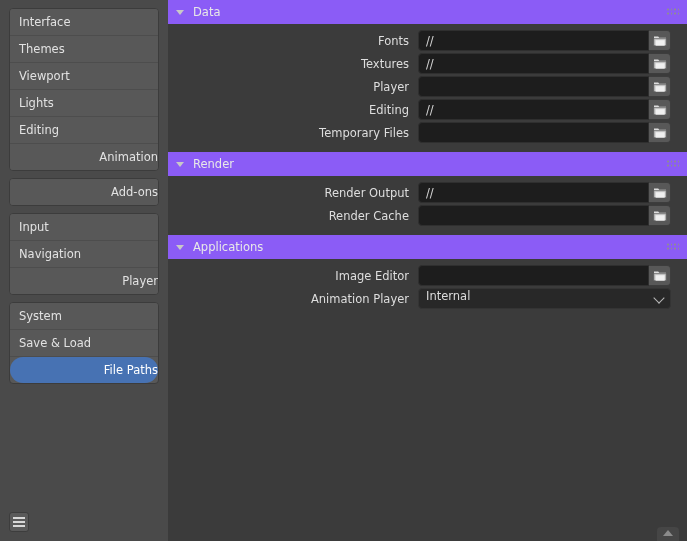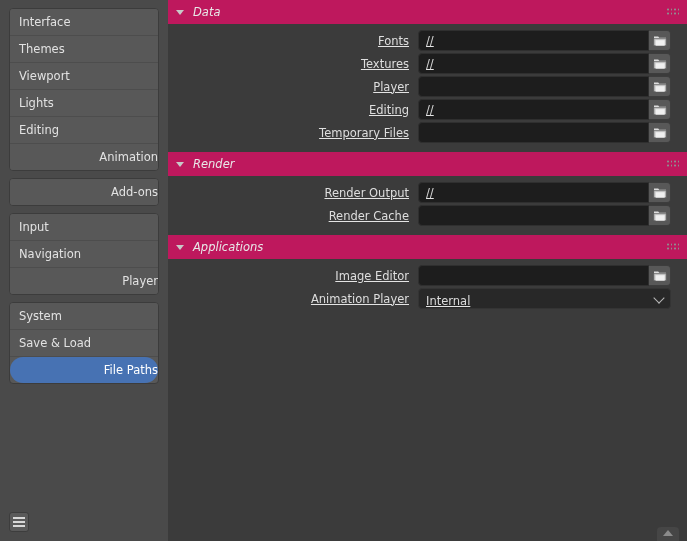--- a/index.html
+++ b/index.html
@@ -90,28 +90,27 @@
     width: 519px;
     height: 541px;
     background: #3b3b3b;
     flex: 0 0 519px;
     overflow: hidden;
   }
 
   .section-header {
     position: relative;
     height: 25px;
-    background: #be185d;
+    background: #8b5cf6;
     display: flex;
     align-items: center;
     padding-left: 8px;
     box-sizing: border-box;
     cursor: pointer;
     border-bottom: 1px solid #3b3b3b;
-    font-style: italic;
   }
   .tri {
     width: 0; height: 0;
     border-left: 4.5px solid transparent;
     border-right: 4.5px solid transparent;
     border-top: 5.5px solid #c8c8c8;
     margin-right: 9px;
     flex: 0 0 auto;
   }
   .section-title {
@@ -143,21 +142,20 @@
     padding: 5px 0 7px 0;
     background: #3b3b3b;
   }
 
   .row {
     display: flex;
     align-items: center;
     height: 21px;
     margin-bottom: 2px;
     padding-right: 16px;
-    text-decoration: underline;
   }
   .row-label {
     width: 250px;
     text-align: right;
     padding-right: 9px;
     font-size: 11.5px;
     color: #dedede;
     white-space: nowrap;
     flex: 0 0 auto;
     box-sizing: border-box;
@@ -198,21 +196,21 @@
   }
   .folder-btn svg { display: block; }
 
   .dropdown {
     flex: 1 1 auto;
     background: #282828;
     border: 1px solid #343434;
     border-radius: 4px;
     box-sizing: border-box;
     display: flex;
-    align-items: flex-end;
+    align-items: flex-start;
     padding: 0 7px;
     font-size: 11.5px;
     color: #dcdcdc;
     position: relative;
     cursor: pointer;
   }
   .dropdown .chev {
     position: absolute;
     right: 7px;
     top: 50%;

